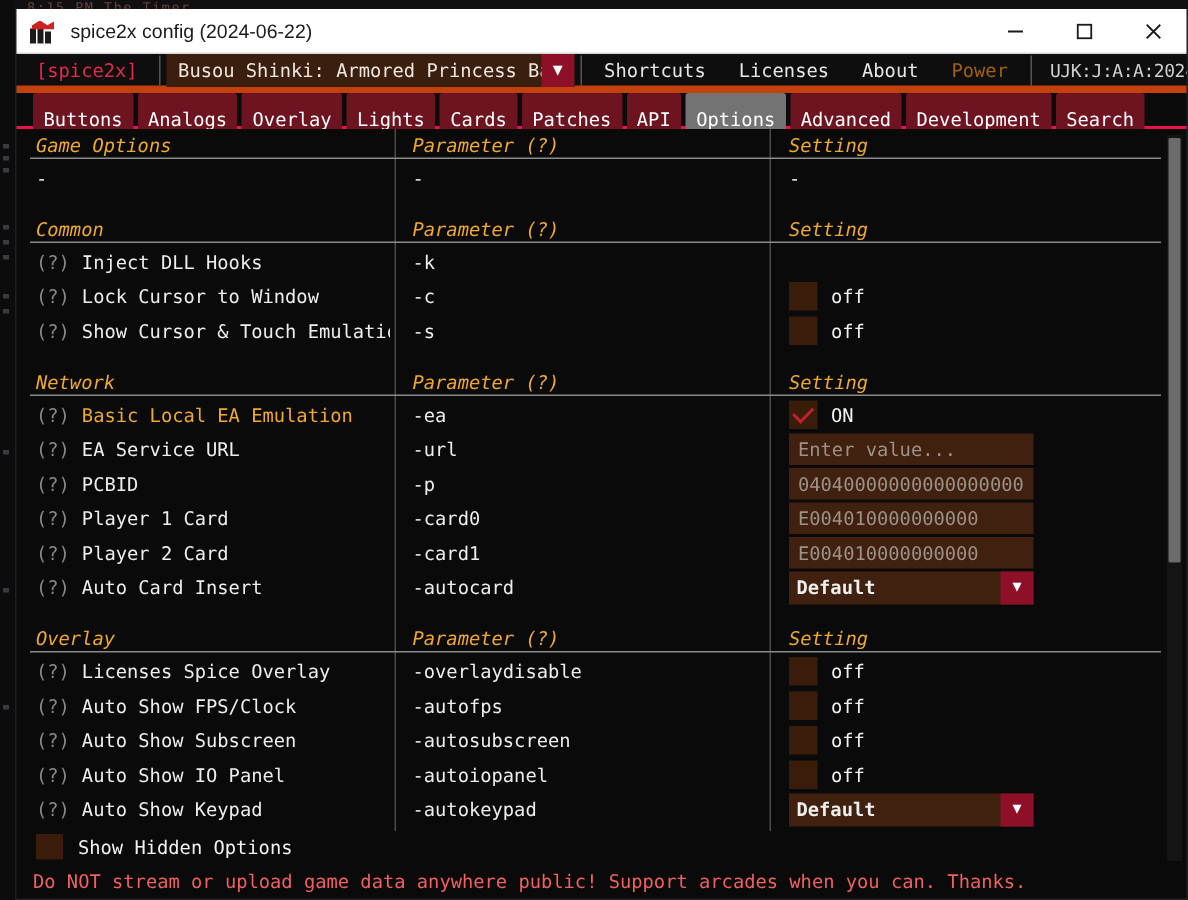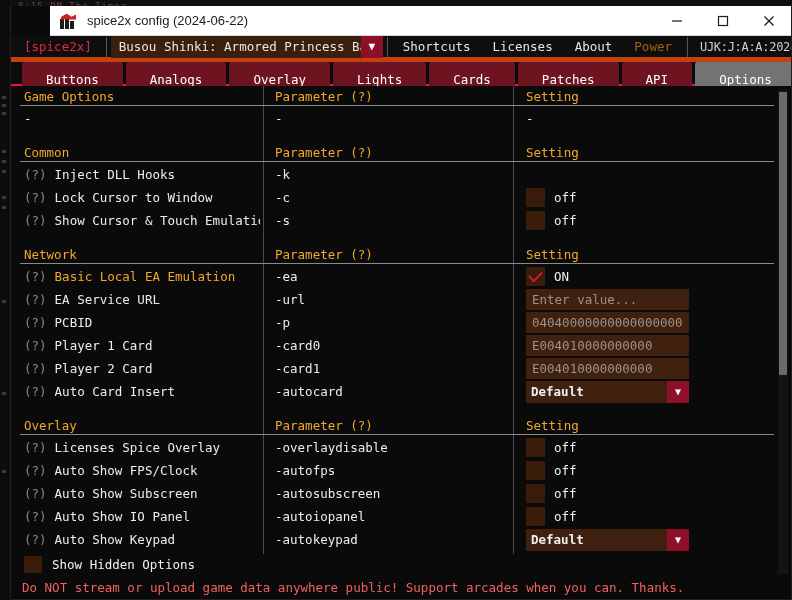--- a/index.html
+++ b/index.html
@@ -36,21 +36,20 @@
     width: 782px; height: 594px;
     background: #0a0a0a;
     display: flex; flex-direction: column;
   }
 
   
   #titlebar {
     height: 30px; background: #ffffff; flex: 0 0 30px;
     display: flex; align-items: center;
     border-bottom: 1px solid #d8d8d8;
-    margin-left: 40px;
   }
   #titlebar .tb-icon {
     width: 18px; height: 16px; margin-left: 10px; margin-right: 9px;
     position: relative; flex: 0 0 18px;
   }
   #titlebar .tb-icon .bar {
     position: absolute; bottom: 0; width: 4px; background: #1b1b1b;
   }
   #titlebar .tb-icon .swoosh {
     position: absolute; top: 1px; left: 1px; width: 15px; height: 6px;
@@ -99,21 +98,21 @@
 
   
   #tabs {
     height: 24px; flex: 0 0 24px; background: #0b0b0b;
     display: flex; align-items: flex-start; gap: 3px;
     padding-left: 12px; position: relative;
     border-bottom: 2px solid #e8124c;
   }
   .tab {
     height: 34px; background: #6e1421; color: #ffffff;
-    display: flex; align-items: center; padding: 0 24px;
+    display: flex; align-items: center; padding: 0 7px;
     font-size: 12.5px; border-radius: 2px 2px 0 0;
   }
   .tab.active { background: #737373; }
 
   
   #body {
     flex: 1 1 auto; position: relative; background: #0a0a0a;
     overflow: hidden;
   }
   #table {
@@ -125,21 +124,21 @@
   }
   .vline.c1 { left: 253px; }
   .vline.c2 { left: 503px; }
 
   .sect { position: relative; }
   .hdr-row {
     height: 21px; display: flex; align-items: center;
     position: relative;
   }
   .hdr-row .hcell {
-    color: #f0a92c; font-size: 12.5px; white-space: nowrap;
+    color: #f0a92c; font-size: 12.5px; white-space: nowrap; font-style: italic;
   }
   .hdr-underline {
     position: absolute; left: 10px; right: 18px; height: 1px;
     background: #8a8a8a;
   }
   .row {
     height: 23px; display: flex; align-items: center; position: relative;
   }
   .cell-name {
     position: absolute; left: 14px; display: flex; align-items: center;

